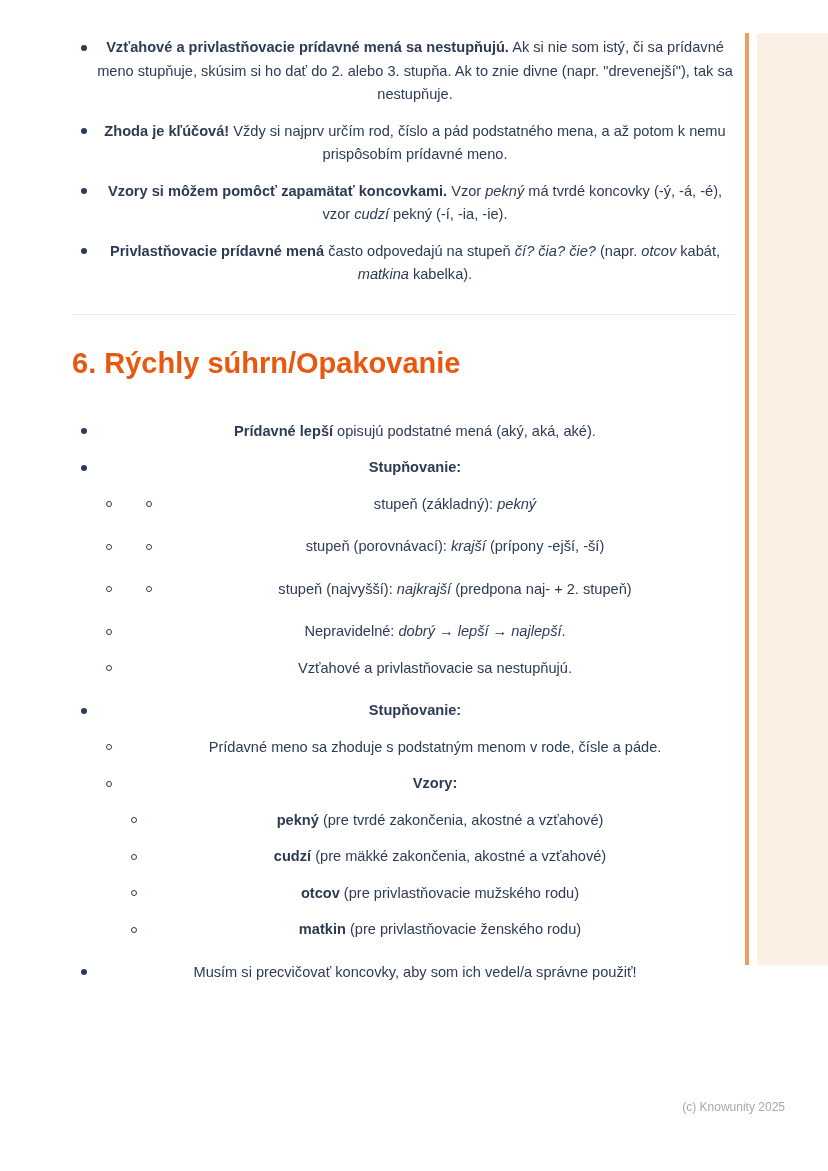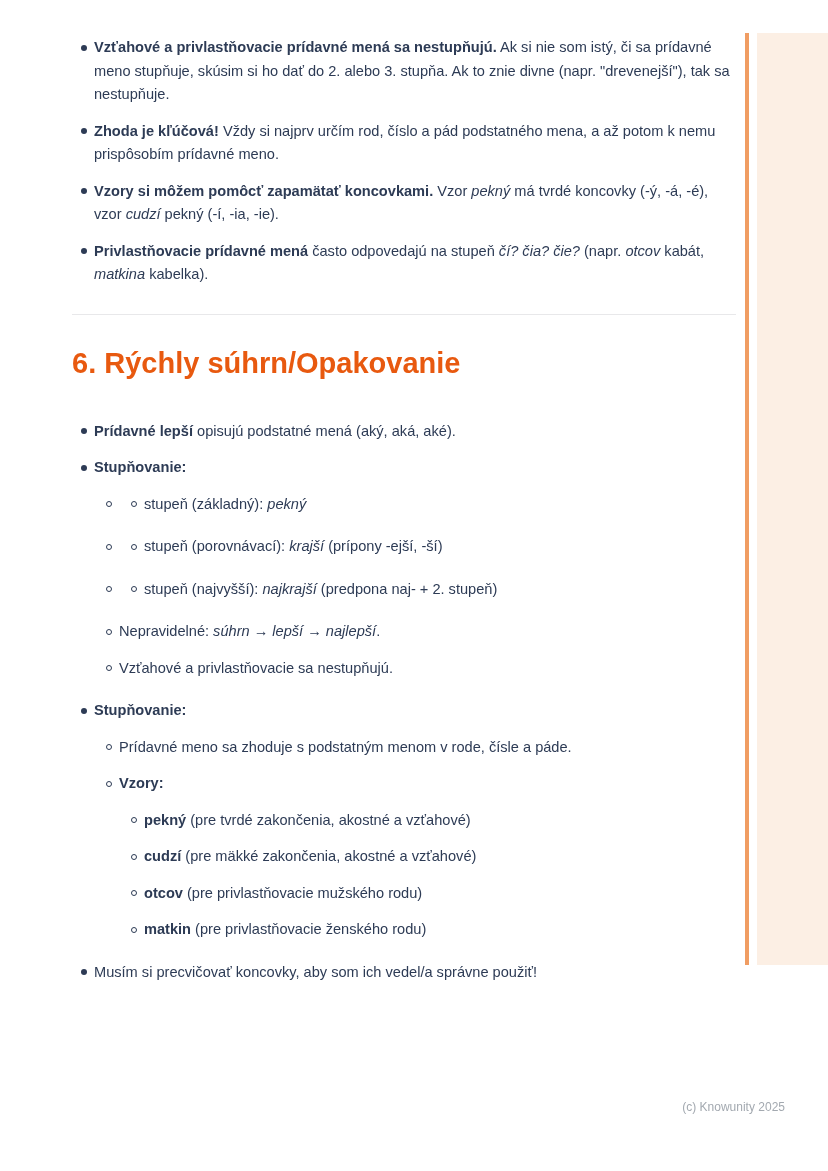--- a/index.html
+++ b/index.html
@@ -17,24 +17,24 @@
     background:var(--band,#fcefe4);
   }
   .accent-line {
     position:absolute; left:745px; top:33px; width:4px; height:932px;
     background:var(--accent-line,#f09d63);
   }
   .content {
     position:absolute; left:72px; top:36px; width:664px;
     font-size:14.6px; line-height:23.5px;
   }
-  .list { display:block; }
+  .list { display:block;text-align:center; }
   .li { display:flex; margin-bottom:13px; }
   .li.indent-0 { margin-left:8px; }
-  .li.indent-1 { margin-left:33px; }
+  .li.indent-1 { margin-left:33px;gap:15px; }
   .li.indent-2 { margin-left:58px; }
   .li.gap-lg { margin-top:5px; margin-bottom:19px; }
   .marker { flex:0 0 14px; position:relative; }
   .marker.wide { flex:0 0 25px; }
   .marker::before { content:""; position:absolute; left:1px; border-radius:50%; }
   .marker.disc::before { width:6px; height:6px; top:8.5px; background:currentColor; }
   .marker.circle::before { width:4px; height:4px; top:8.5px; border:1.5px solid currentColor; }
   .li-text { flex:1; }
   .b { font-weight:700; }
   .i { font-style:italic; }
@@ -96,21 +96,21 @@
           <span class="marker circle"></span>
           <span class="li-text"><span>stupeň (porovnávací): </span><span class="i">krajší</span><span> (prípony -ejší, -ší)</span></span>
         </div>
         <div class="li indent-1 gap-lg">
           <span class="marker circle wide"></span>
           <span class="marker circle"></span>
           <span class="li-text"><span>stupeň (najvyšší): </span><span class="i">najkrajší</span><span> (predpona naj- + 2. stupeň)</span></span>
         </div>
         <div class="li indent-1">
           <span class="marker circle"></span>
-          <span class="li-text"><span>Nepravidelné: </span><span class="i">súhrn</span><span> → </span><span class="i">lepší</span><span> → </span><span class="i">najlepší</span><span>.</span></span>
+          <span class="li-text"><span>Nepravidelné: </span><span class="i">dobrý</span><span> → </span><span class="i">lepší</span><span> → </span><span class="i">najlepší</span><span>.</span></span>
         </div>
         <div class="li indent-1 gap-lg">
           <span class="marker circle"></span>
           <span class="li-text"><span>Vzťahové a privlastňovacie sa nestupňujú.</span></span>
         </div>
         <div class="li indent-0">
           <span class="marker disc"></span>
           <span class="li-text"><span class="b">Stupňovanie:</span></span>
         </div>
         <div class="li indent-1">

